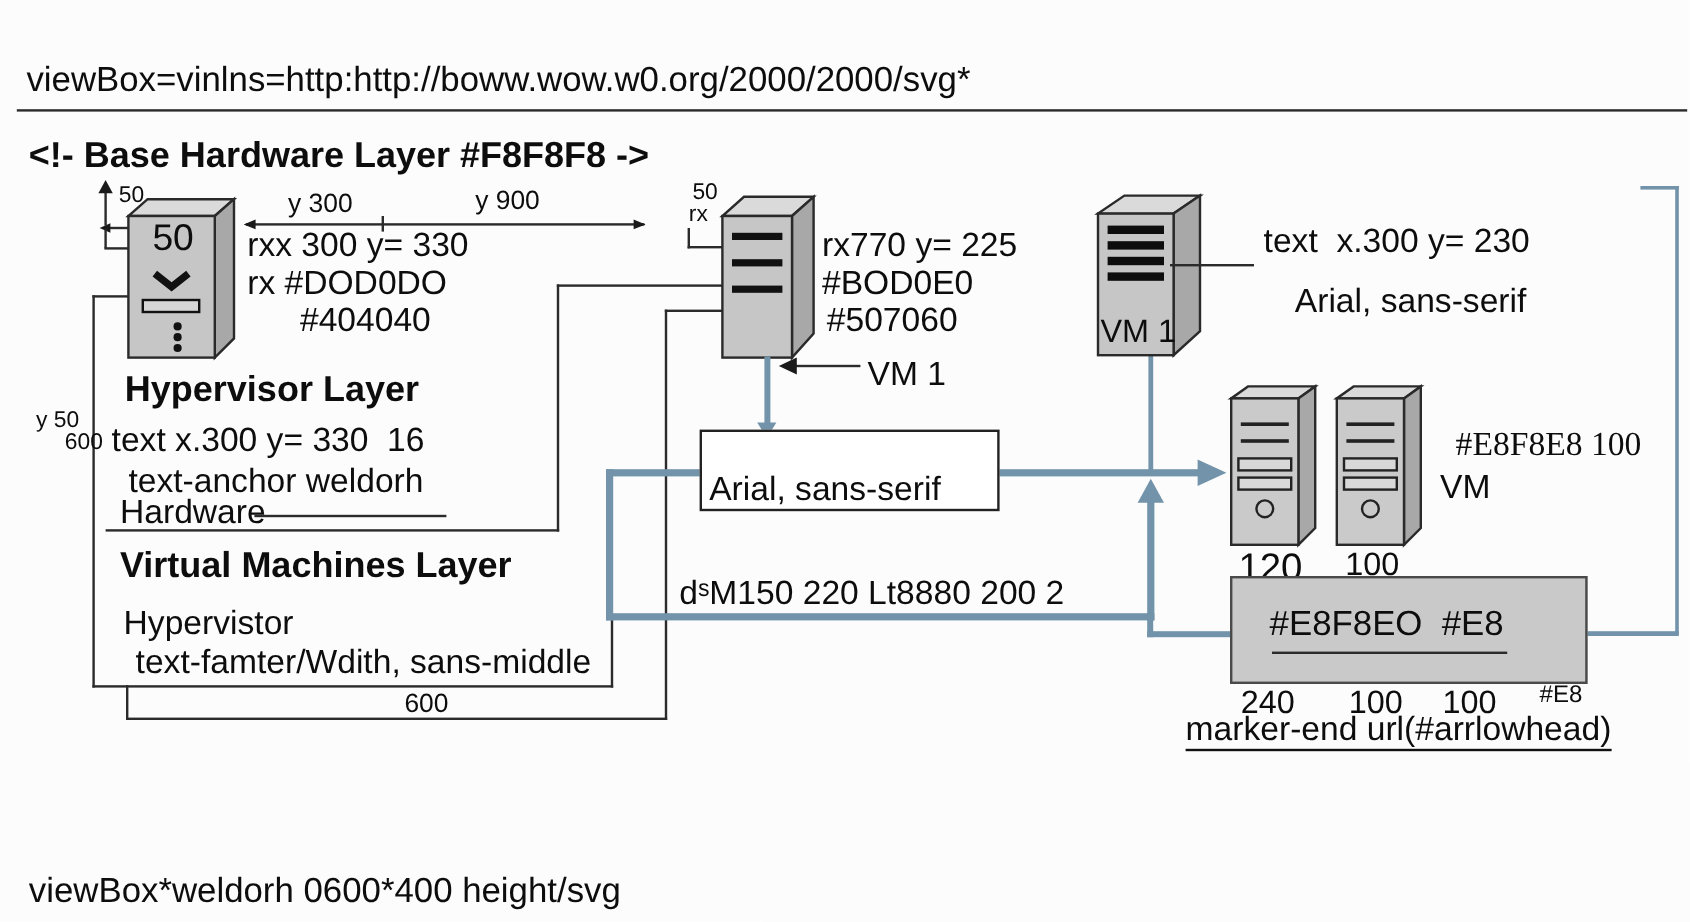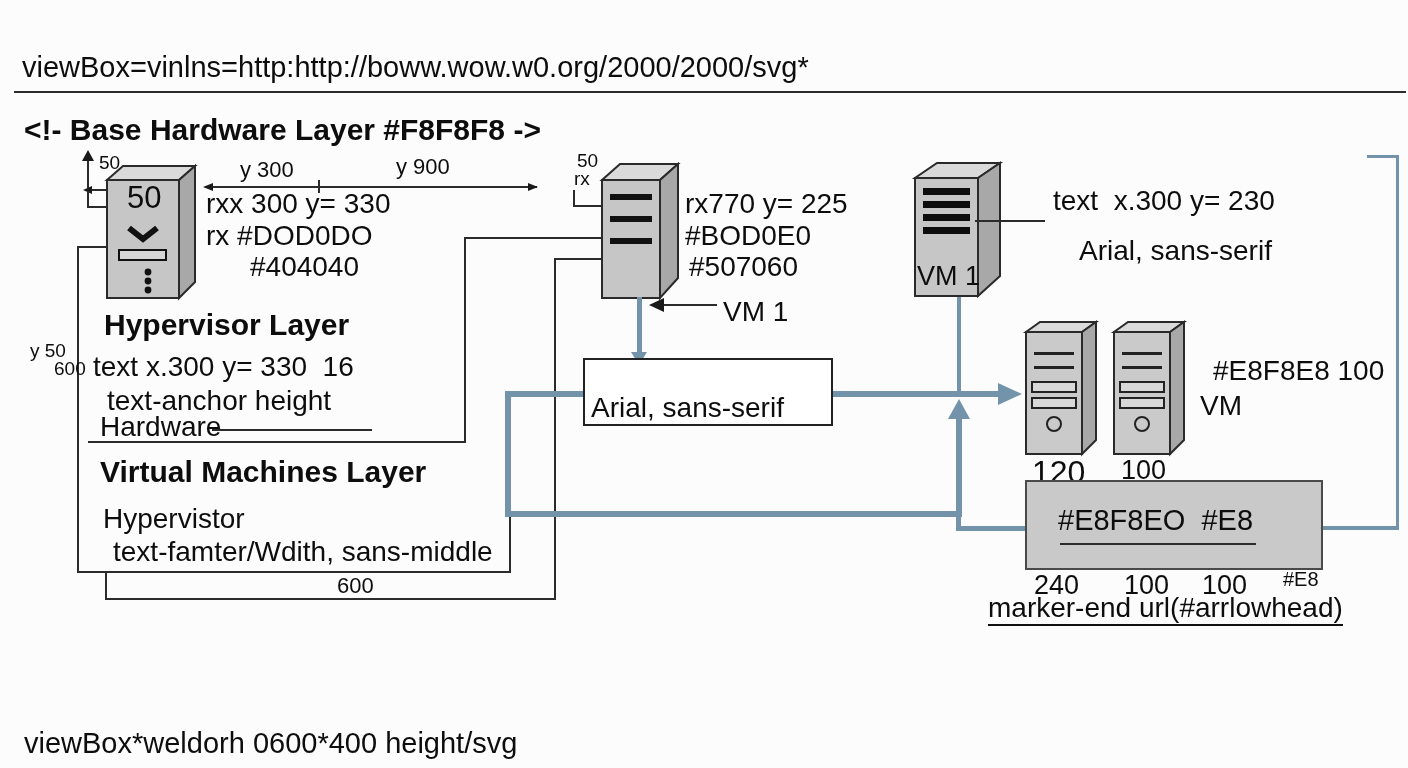--- a/index.html
+++ b/index.html
@@ -80,21 +80,21 @@
   <div class="line" style="left:212px;top:429px;width:160px;height:2px;"></div>
   <div class="line" style="left:554px;top:258px;width:51px;height:2px;"></div>
   <div class="line" style="left:554px;top:258px;width:2px;height:342px;"></div>
   <div class="line" style="left:105px;top:571px;width:2px;height:29px;"></div>
   <div class="line" style="left:105px;top:598px;width:451px;height:2px;"></div>
 
   <div class="t sm" style="left:30px;top:341px;">y 50</div>
   <div class="t sm" style="left:54px;top:359px;">600</div>
   <div class="t head" style="left:104px;top:309px;">Hypervisor Layer</div>
   <div class="t ann" style="left:93px;top:352px;">text x.300 y= 330  16</div>
-  <div class="t ann" style="left:107px;top:386px;">text-anchor height</div>
+  <div class="t ann" style="left:107px;top:386px;">text-anchor weldorh</div>
   <div class="t ann" style="left:100px;top:412px;">Hardware</div>
 
   <div class="t head" style="left:100px;top:456px;">Virtual Machines Layer</div>
   <div class="t ann" style="left:103px;top:504px;">Hypervistor</div>
   <div class="t ann" style="left:113px;top:537px;">text-famter/Wdith, sans-middle</div>
   <div class="t md" style="left:337px;top:574px;">600</div>
 
   <svg width="88" height="142" viewBox="0 0 88 142" style="left:596px;top:158px;">
     <polygon points="6,22 64,22 82,6 24,6" fill="#dadada" stroke="#2a2a2a" stroke-width="2"></polygon>
     <polygon points="64,22 82,6 82,120 64,140" fill="#a8a8a8" stroke="#2a2a2a" stroke-width="2"></polygon>
@@ -120,20 +120,21 @@
   <div class="blue" style="left:505px;top:511px;width:457px;height:6px;"></div>
   <div class="blue" style="left:956px;top:418px;width:6px;height:99px;"></div>
   <div class="tri" style="left:948px;top:399px;border-left:11px solid transparent;border-right:11px solid transparent;border-bottom:20px solid #7293aa;"></div>
   <div class="blue" style="left:957px;top:295px;width:4px;height:99px;"></div>
   <div class="blue" style="left:956px;top:511px;width:5px;height:20px;"></div>
   <div class="blue" style="left:956px;top:526px;width:105px;height:5px;"></div>
 
   <div class="box" style="left:583px;top:358px;width:246px;height:64px;"></div>
   <div class="t ann" style="left:591px;top:393px;">Arial, sans-serif</div>
 
+  <div class="t ann" style="left:566px;top:479px;">dˢM150 220 Lt8880 200 2</div>
 
   <svg width="96" height="140" viewBox="0 0 96 140" style="left:910px;top:158px;">
     <polygon points="5,20 68,20 90,5 27,5" fill="#dadada" stroke="#2a2a2a" stroke-width="2"></polygon>
     <polygon points="68,20 90,5 90,118 68,138" fill="#a8a8a8" stroke="#2a2a2a" stroke-width="2"></polygon>
     <rect x="5" y="20" width="63" height="118" fill="#c6c6c6" stroke="#2a2a2a" stroke-width="2"></rect>
     <rect x="13" y="30" width="47" height="7" fill="#0d0d0d"></rect>
     <rect x="13" y="43" width="47" height="7" fill="#0d0d0d"></rect>
     <rect x="13" y="56" width="47" height="7" fill="#0d0d0d"></rect>
     <rect x="13" y="69" width="47" height="7" fill="#0d0d0d"></rect>
   </svg>
@@ -157,21 +158,21 @@
     <polygon points="60,14 74,4 74,122 60,136" fill="#a8a8a8" stroke="#2a2a2a" stroke-width="2"></polygon>
     <rect x="4" y="14" width="56" height="122" fill="#cacaca" stroke="#2a2a2a" stroke-width="2"></rect>
     <rect x="12" y="34" width="40" height="3" fill="#222"></rect>
     <rect x="12" y="48" width="40" height="3" fill="#222"></rect>
     <rect x="10" y="64" width="44" height="10" fill="#d8d8d8" stroke="#222" stroke-width="2"></rect>
     <rect x="10" y="80" width="44" height="10" fill="#d8d8d8" stroke="#222" stroke-width="2"></rect>
     <circle cx="32" cy="106" r="7" fill="none" stroke="#222" stroke-width="2"></circle>
   </svg>
   <div class="t" style="left:1032px;top:456px;font-size:32px;">120</div>
   <div class="t" style="left:1121px;top:456px;font-size:27px;">100</div>
-  <div class="t ann" style="left:1213px;top:356px;">#E8F8E8 100</div>
+  <div class="t ann" style="left:1213px;top:356px;font-family:Liberation Serif, serif;">#E8F8E8 100</div>
   <div class="t ann" style="left:1200px;top:391px;">VM</div>
 
   <div class="graybox" style="left:1025px;top:480px;width:294px;height:86px;"></div>
   <div class="t" style="left:1058px;top:505px;font-size:29px;">#E8F8EO  #E8</div>
   <div class="line" style="left:1060px;top:543px;width:196px;height:2px;"></div>
 
   <div class="t" style="left:1034px;top:571px;font-size:27px;">240</div>
   <div class="t" style="left:1124px;top:571px;font-size:27px;">100</div>
   <div class="t" style="left:1202px;top:571px;font-size:27px;">100</div>
   <div class="t" style="left:1283px;top:569px;font-size:20px;">#E8</div>

